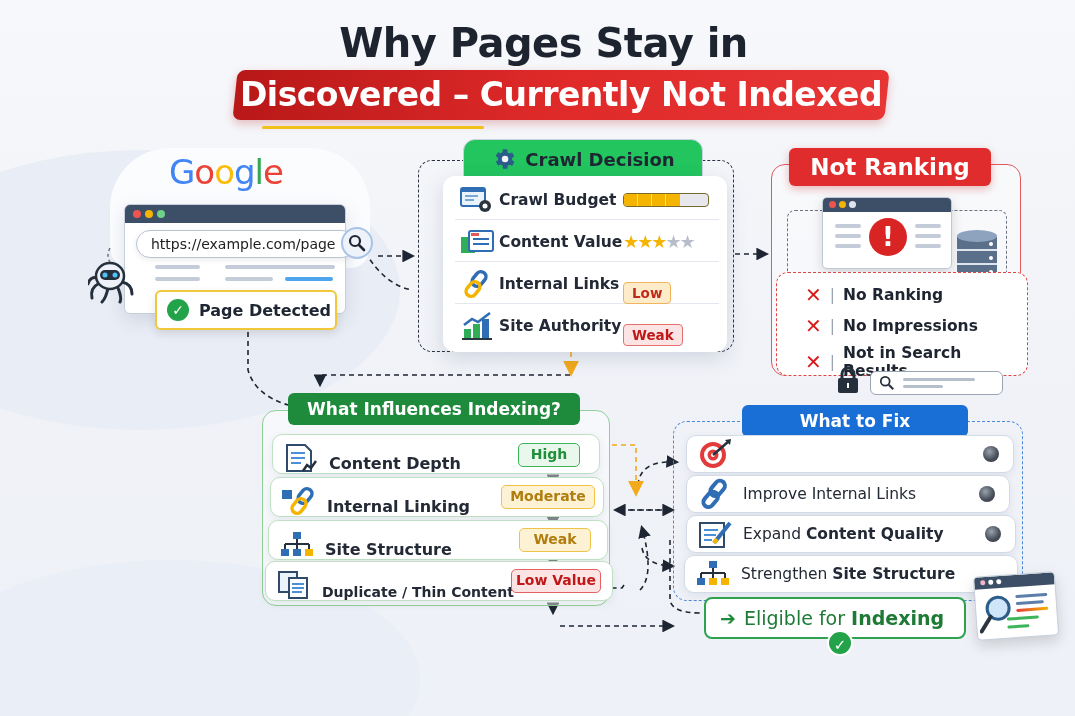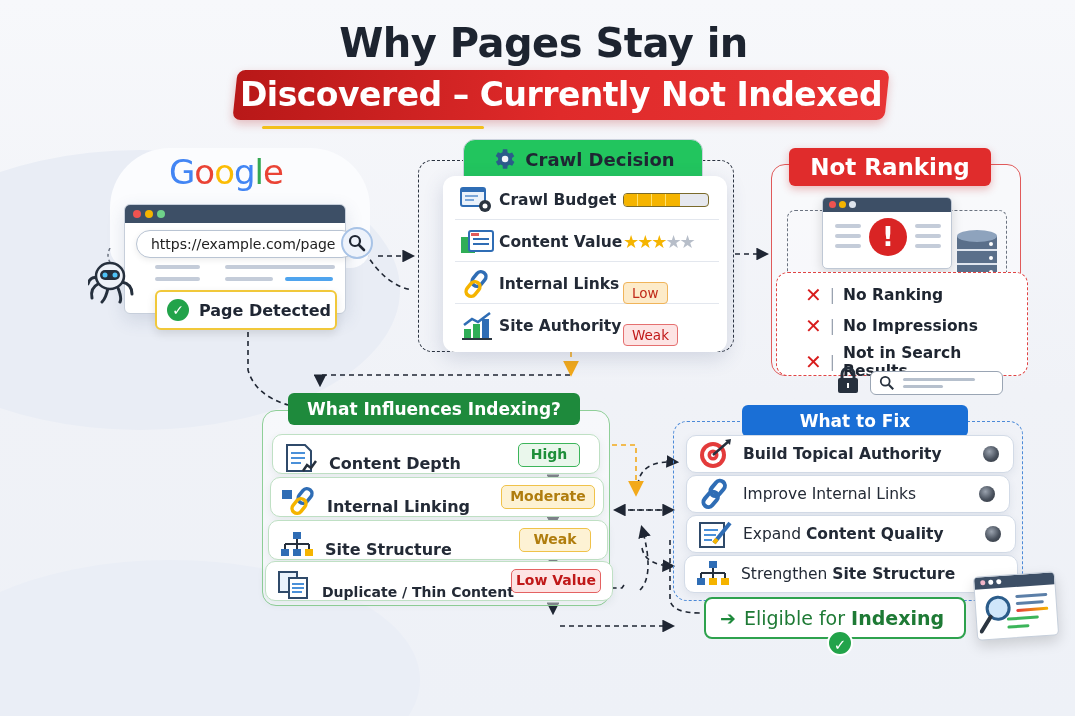--- a/index.html
+++ b/index.html
@@ -41,21 +41,21 @@
   .crawl-tab { left: 463px; top: 139px; width: 240px; height: 40px; background: #22c55e; border: 1px solid #ccd3de; border-radius: 12px 12px 0 0; display:flex; align-items:center; justify-content:center; gap: 8px; font-weight: bold; font-size: 18px; }
   .crawl-card { left: 443px; top: 176px; width: 284px; height: 176px; background: #fff; border-radius: 12px; box-shadow: 0 6px 20px rgba(60,80,120,0.18); }
   .crow { position: absolute; left: 12px; right: 8px; height: 40px; display: flex; align-items: center; font-size: 15.5px; font-weight: bold; color: #232a36; border-bottom: 1px solid #e3e7ee; }
   .crow:last-child { border-bottom: none; }
   .crow .ico { width: 44px; display:flex; justify-content:center; }
   .crow .lbl { width: 124px; }
   .budget { width: 86px; height: 14px; border: 1.5px solid #7a6a2a; border-radius: 4px; background: #e6e8ee; overflow: hidden; display:flex; }
   .budget i { display:block; height:100%; background:#f5b400; border-right: 1.5px solid #ffe16b; width: 14px; }
   .stars { color: #f5b400; font-size: 18px; letter-spacing: -2px; }
   .stars .off { color: #b7bec9; }
-  .pill { border-radius: 4px; padding: 2px 8px; font-size: 13.5px; font-weight: normal; border: 1.5px solid; margin-top: 18px; }
+  .pill { border-radius: 4px; padding: 2px 8px; font-size: 13.5px; font-weight: bold; border: 1.5px solid; margin-top: 18px; }
   .pill.low { background: #fdebc9; border-color: #f0b45a; color: #c02a1a; }
   .pill.weak { background: #fde4e4; border-color: #e57070; color: #c01818; }
 
   
   .ni-outer { left: 771px; top: 164px; width: 250px; height: 212px; border: 1.5px solid #e05a5a; border-radius: 14px; background: rgba(255,255,255,0.4); }
   .ni-title { left: 789px; top: 148px; width: 202px; height: 38px; background: #e02c2c; border-radius: 6px; color: #fff; font-size: 23px; font-weight: bold; text-align: center; line-height: 38px; box-shadow: 0 3px 8px rgba(200,30,30,0.3); }
   .ni-dash { left: 787px; top: 210px; width: 220px; height: 84px; border: 1.5px dashed #6b7380; border-radius: 8px; }
   .ni-browser { left: 822px; top: 197px; width: 130px; height: 72px; background: #fff; border: 1px solid #bfc8d5; border-radius: 5px; box-shadow: 0 4px 12px rgba(0,0,0,0.15); overflow:hidden; }
   .ni-browser .bar { height: 14px; background: #3d4f66; position: relative; }
   .alert { left: 869px; top: 218px; width: 38px; height: 38px; border-radius: 50%; background: #d92424; color: #fff; font-weight: bold; font-size: 26px; text-align: center; line-height: 38px; }
@@ -379,21 +379,20 @@
   <span class="ico">
       <svg width="34" height="32" viewBox="0 0 34 32">
         <circle cx="15" cy="17" r="13" fill="#e33b3b"></circle>
         <circle cx="15" cy="17" r="9" fill="#fff"></circle>
         <circle cx="15" cy="17" r="5.5" fill="#e33b3b"></circle>
         <circle cx="15" cy="17" r="2" fill="#fff"></circle>
         <line x1="15" y1="17" x2="31" y2="3" stroke="#26303d" stroke-width="2.5"></line>
         <path d="M27,2 L33,1 L32,7 Z" fill="#26303d"></path>
       </svg>
     </span>
-  <span><span></span><b>Build Topical Authority</b></span>
   <span class="knob"></span>
 </div>
 <div class="frow" style="left:686px;top:475px;width:324px;">
   <span class="ico">
       <svg width="32" height="32" viewBox="0 0 32 32">
         <rect x="14" y="2" width="10" height="17" rx="5" transform="rotate(40 19 10)" fill="none" stroke="#2f6db5" stroke-width="4"></rect>
         <rect x="7" y="13" width="10" height="17" rx="5" transform="rotate(40 12 21)" fill="none" stroke="#2f6db5" stroke-width="4"></rect>
       </svg>
     </span>
   <span><span>Improve Internal Links</span><b></b></span>

